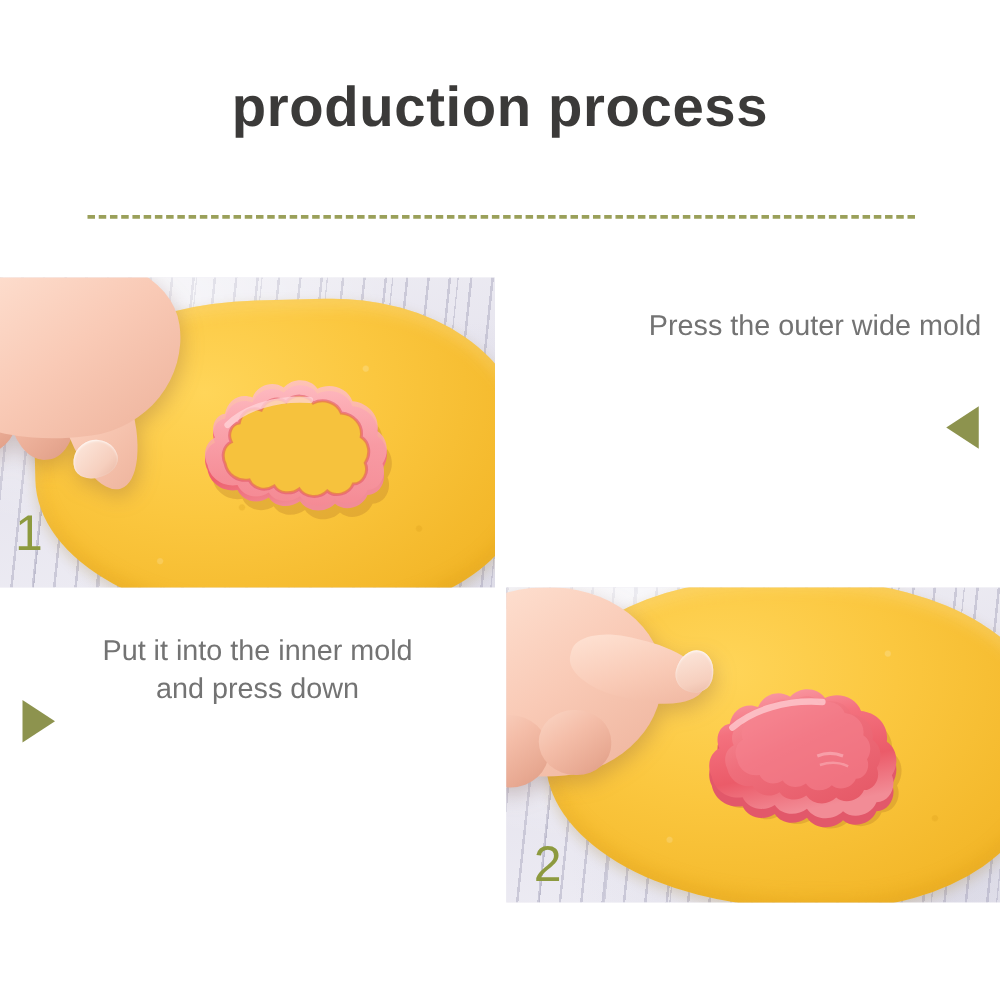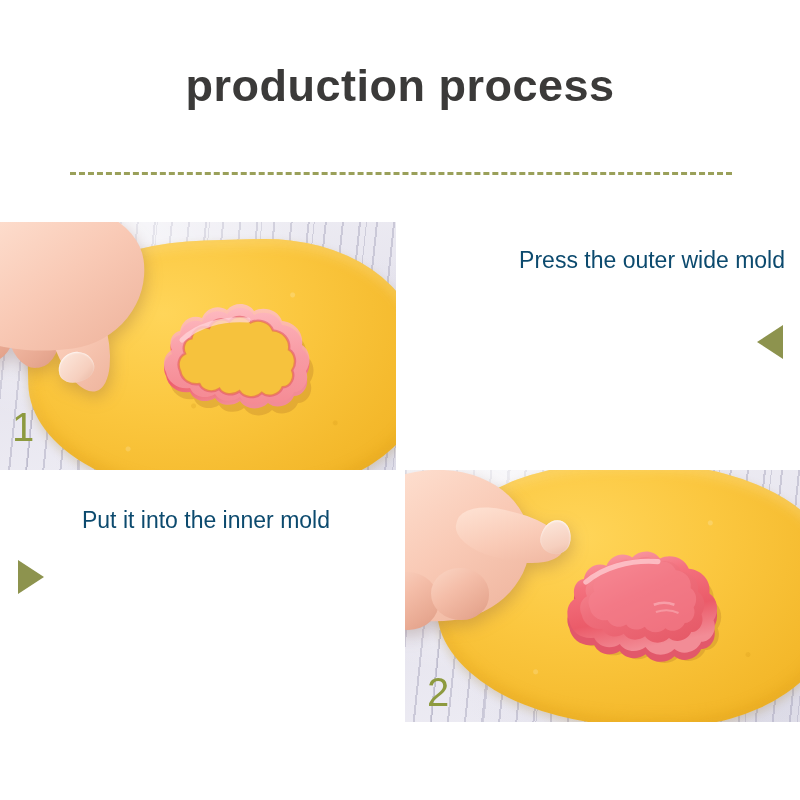--- a/index.html
+++ b/index.html
@@ -176,21 +176,21 @@
     left: 206px; top: 60px; width: 30px; height: 34px;
     transform: rotate(14deg);
   }
 
   
   .mold { position: absolute; }
 
   
   .caption {
     position: absolute;
-    color: #0c4a6e;
+    color: #737373;
     font-size: 23px;
     line-height: 1.32;
     font-weight: normal;
   }
   #caption-1 { left: 400px; top: 245px; width: 385px; text-align: right; }
   #caption-2 { left: 16px;  top: 505px; width: 380px; text-align: center; }
 
   
   .arrow { position: absolute; width: 0; height: 0; }
   #arrow-left {
@@ -346,14 +346,15 @@
   <div class="step-num" style="left:22px; top:202px;">2</div>
 </div>
 
 <div class="caption" id="caption-1">
   <div>Press the outer wide mold</div>
 </div>
 <div class="arrow" id="arrow-left"></div>
 
 <div class="caption" id="caption-2">
   <div>Put it into the inner mold</div>
+  <div>and press down</div>
 </div>
 <div class="arrow" id="arrow-right"></div>
 
 </body></html>

